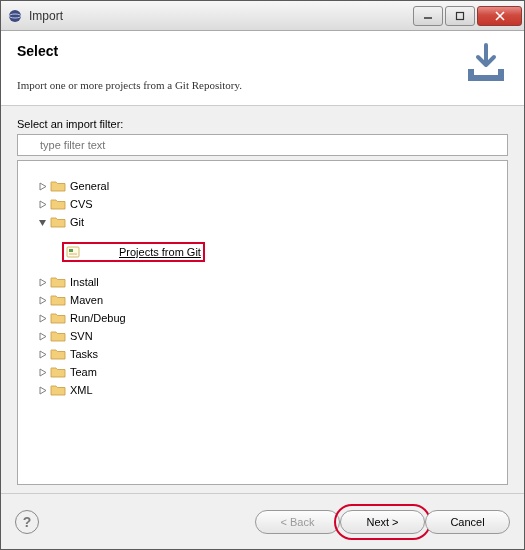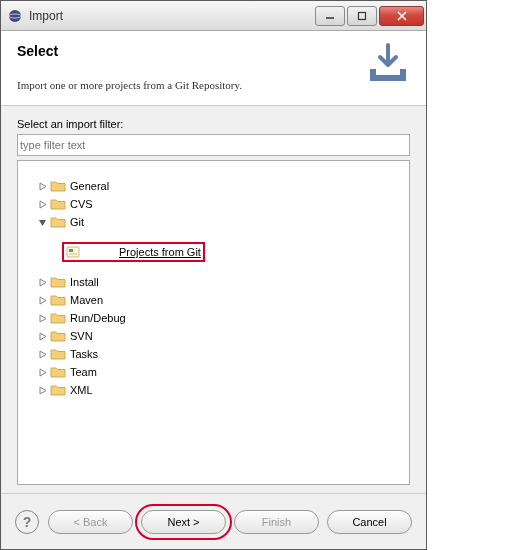--- a/index.html
+++ b/index.html
@@ -1,58 +1,58 @@
 <!DOCTYPE html>
 <html><head>
 <meta charset="utf-8">
 <style>
   * { box-sizing: border-box; }
   html, body { margin:0; padding:0; font-family: "Segoe UI", Tahoma, sans-serif; font-size:12px; color:#000; }
   body { background:#fff; width:525px; height:550px; overflow:hidden; }
 
   
-  .window { width:427px; height:550px; border:1px solid #5a5a5a; background:#fff; display:flex; flex-direction:column; }
+  .window { width:525px; height:550px; border:1px solid #5a5a5a; background:#fff; display:flex; flex-direction:column; }
   .titlebar { height:30px; background:linear-gradient(to bottom,#f7f7f7,#dcdcdc); border-bottom:1px solid #aaa; display:flex; align-items:center; padding:0 2px 0 6px; }
   .titlebar .app-icon { width:16px; height:16px; margin-right:6px; display:flex; align-items:center; justify-content:center; }
   .titlebar .title { flex:1; font-size:12px; color:#333; }
   .win-buttons { display:flex; height:20px; gap:2px; }
   .win-btn { width:30px; height:20px; border:1px solid #8a8a8a; border-radius:3px; display:flex; align-items:center; justify-content:center; background:linear-gradient(to bottom,#f2f2f2,#d6d6d6); font-size:10px; }
   .win-btn.close { width:45px; background:linear-gradient(to bottom,#e78b86,#cf4b3f 45%,#c4342a); color:#fff; border-color:#8f3a33; }
   .win-btn svg { display:block; }
 
   
   .banner { background:#fff; border-bottom:1px solid #ccc; padding:12px 16px 14px; display:flex; position:relative; }
   .banner .txt { flex:1; }
   .banner h2 { margin:0 0 20px 0; font-size:14px; font-weight:bold; }
   .banner p { margin:0; color:#333; font-size:11px;font-family:Liberation Serif, serif; }
   .banner .big-icon { width:48px; height:48px; position:absolute; right:14px; top:8px; }
 
   
   .content { flex:1; background:#f0f0f0; padding:12px 16px 8px; display:flex; flex-direction:column; min-height:0; }
   .label { margin-bottom:4px; font-size:11px; }
-  .filter { width:100%; border:1px solid #aaa; background:#fff; height:22px; padding:2px 2px; font-size:11px; font-family:inherit; color:#888; margin-bottom:4px; }
+  .filter { width:100%; border:1px solid #aaa; background:#fff; height:22px; padding:2px 22px; font-size:11px; font-family:inherit; color:#888; margin-bottom:4px; }
   .tree-wrap { flex:1; border:1px solid #aaa; background:#fff; overflow:auto; padding:4px 2px; min-height:0; }
 
   .tree ul { list-style:none; margin:12px; padding:0; }
   .tree li { padding:0; margin:0; }
   .row { display:flex; align-items:center; height:18px; padding-left:4px; }
   .twisty { width:12px; height:12px; display:flex; align-items:center; justify-content:center; margin-right:2px; color:#666; }
   .twisty svg { display:block; }
   .folder-icon { width:16px; height:14px; margin-right:4px; }
   .leaf-icon { width:16px; height:14px; margin-right:4px; }
   .row-label { font-size:11px; white-space:nowrap; }
   .children { padding-left:18px; }
   .selected-box { border:2px solid #d4002a; padding:0 2px; display:inline-flex; align-items:center; height:20px;gap:33px; }
   .row.selected .row-label { text-decoration:underline; color:#000; }
 
   
   .button-bar { height:56px; border-top:1px solid #ccc; background:#f0f0f0; display:flex; align-items:center; padding:0 14px; }
   .help { width:24px; height:24px; border:1.5px solid #888; border-radius:50%; display:flex; align-items:center; justify-content:center; color:#777; font-size:14px; font-weight:bold; }
   .spacer { flex:1; }
-  .btn { width:85px; height:24px; margin-left:8px; border:1px solid #999; border-radius:12px; background:linear-gradient(to bottom,#fdfdfd,#e5e5e5); font-size:11px; font-family:inherit; text-align:center; display:flex; align-items:center; justify-content:center; }
+  .btn { width:85px; height:24px; border:1px solid #999; border-radius:12px; background:linear-gradient(to bottom,#fdfdfd,#e5e5e5); font-size:11px; font-family:inherit; text-align:center; display:flex; align-items:center; justify-content:center; }
   .btn.disabled { color:#9a9a9a; }
   .btn.primary-outline { outline:2px solid #d4002a; outline-offset:4px; }
 </style>
 </head>
 <body>
 
 <div class="window">
 
   <div class="titlebar">
     <span class="app-icon">
@@ -263,21 +263,18 @@
 
   <div class="button-bar">
     <div class="help">?</div>
     <div class="spacer"></div>
     <div class="btn disabled">
         <span>&lt; Back</span>
       </div>
     <div class="btn primary-outline">
         <span>Next &gt;</span>
       </div>
-    <div class="btn disabled">
-        <span>Finish</span>
-      </div>
     <div class="btn">
         <span>Cancel</span>
       </div>
   </div>
 
 </div>
 
 </body></html>

